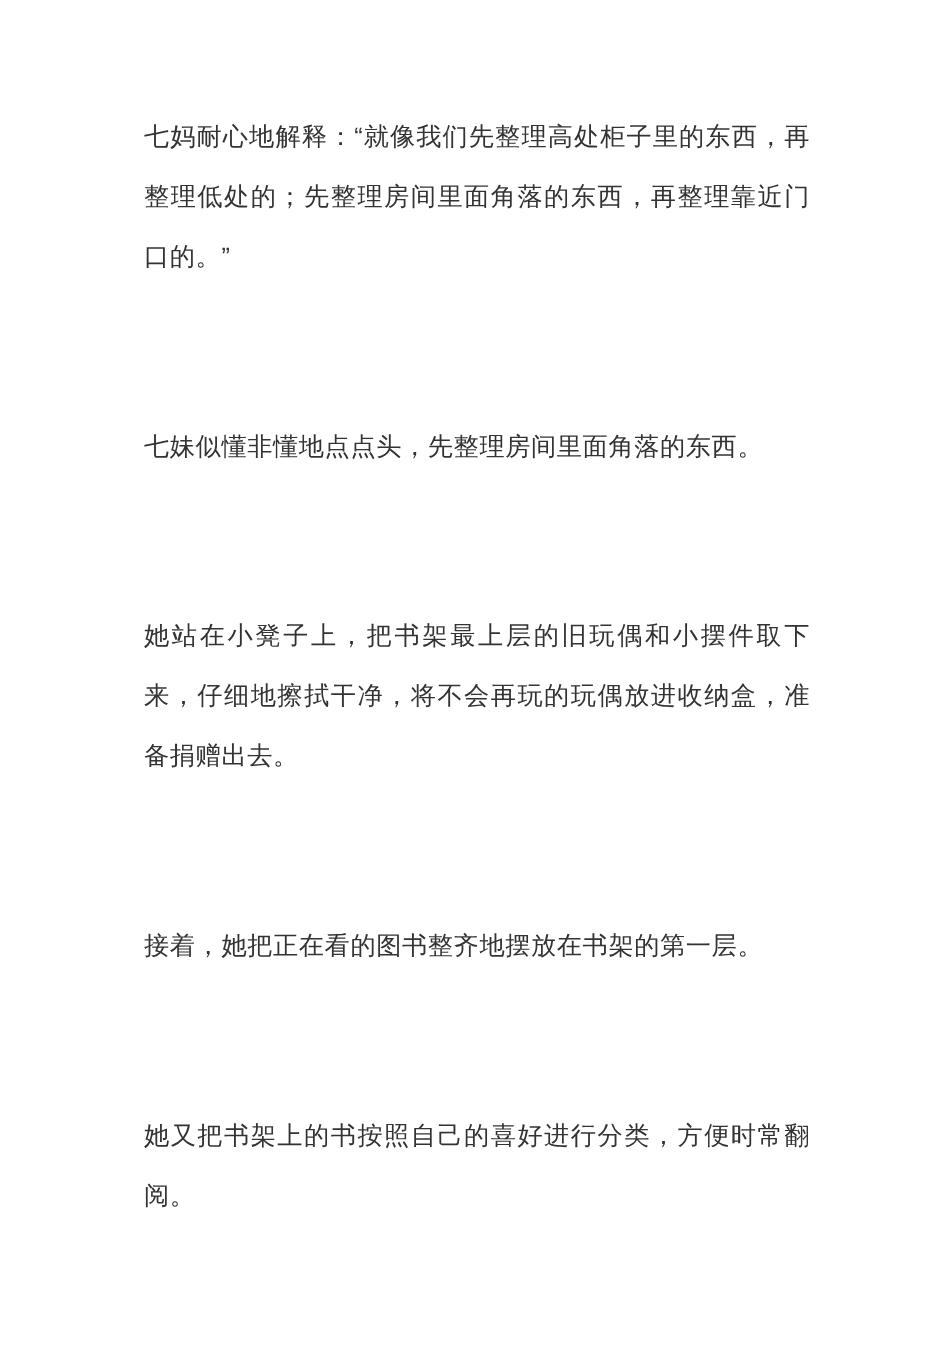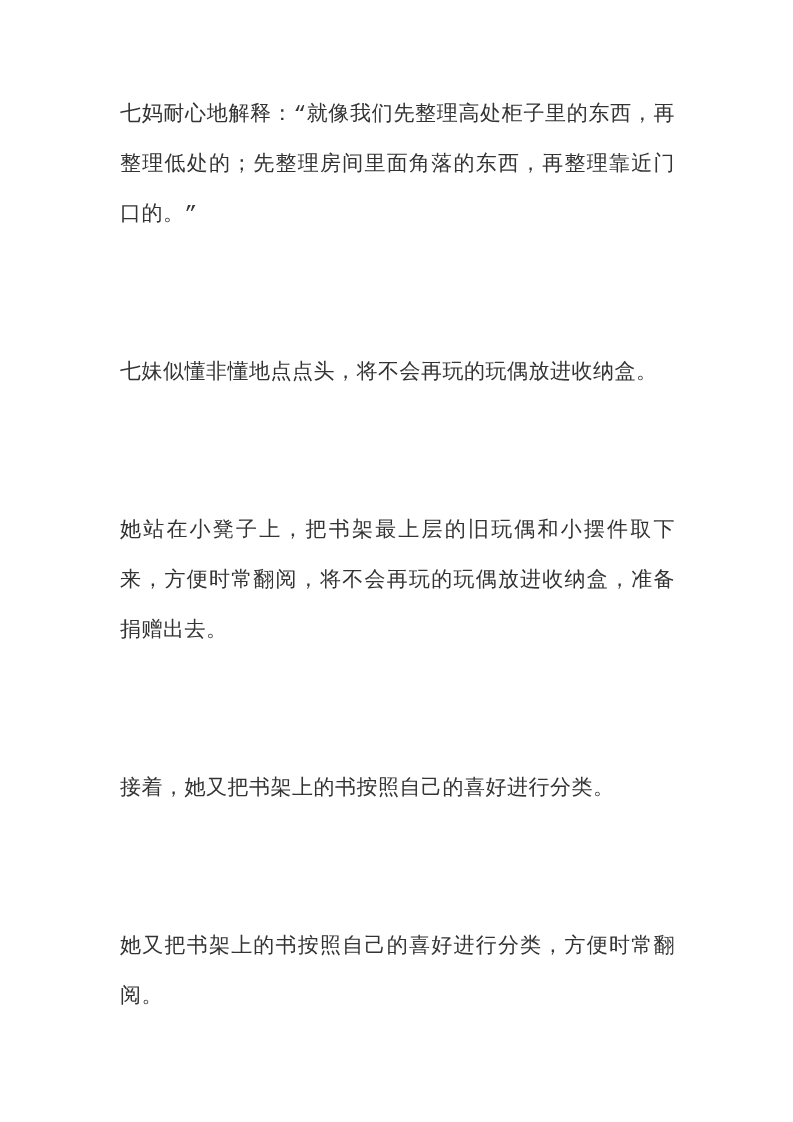--- a/index.html
+++ b/index.html
@@ -8,21 +8,21 @@
       background: #ffffff;
     }
     .page {
       position: relative;
       width: 793px;
       height: 1122px;
       background: #ffffff;
       box-sizing: border-box;
       padding: 90px 118px 0 120px;
       overflow: hidden;
-      font-family: Liberation Mono, monospace;
+      font-family: Liberation Sans, sans-serif;
       color: #333333;
     }
     .paragraph {
       margin: 0 0 108px 0;
       font-size: 21px;
       line-height: 50px;
       text-align: justify;
       text-justify: inter-ideograph;
       letter-spacing: 0.5px;
       word-break: break-all;
@@ -30,17 +30,17 @@
     }
     .paragraph:last-child {
       margin-bottom: 0;
     }
   </style>
 </head>
 <body>
 
 <div class="page">
   <p class="paragraph">七妈耐心地解释：“就像我们先整理高处柜子里的东西，再整理低处的；先整理房间里面角落的东西，再整理靠近门口的。”</p>
-  <p class="paragraph">七妹似懂非懂地点点头，将不会再玩的玩偶放进收纳盒。</p>
-  <p class="paragraph">她站在小凳子上，把书架最上层的旧玩偶和小摆件取下来，方便时常翻阅，将不会再玩的玩偶放进收纳盒，准备捐赠出去。</p>
-  <p class="paragraph">接着，她又把书架上的书按照自己的喜好进行分类。</p>
+  <p class="paragraph">七妹似懂非懂地点点头，先整理房间里面角落的东西。</p>
+  <p class="paragraph">她站在小凳子上，把书架最上层的旧玩偶和小摆件取下来，仔细地擦拭干净，将不会再玩的玩偶放进收纳盒，准备捐赠出去。</p>
+  <p class="paragraph">接着，她把正在看的图书整齐地摆放在书架的第一层。</p>
   <p class="paragraph">她又把书架上的书按照自己的喜好进行分类，方便时常翻阅。</p>
 </div>
 
 </body></html>

